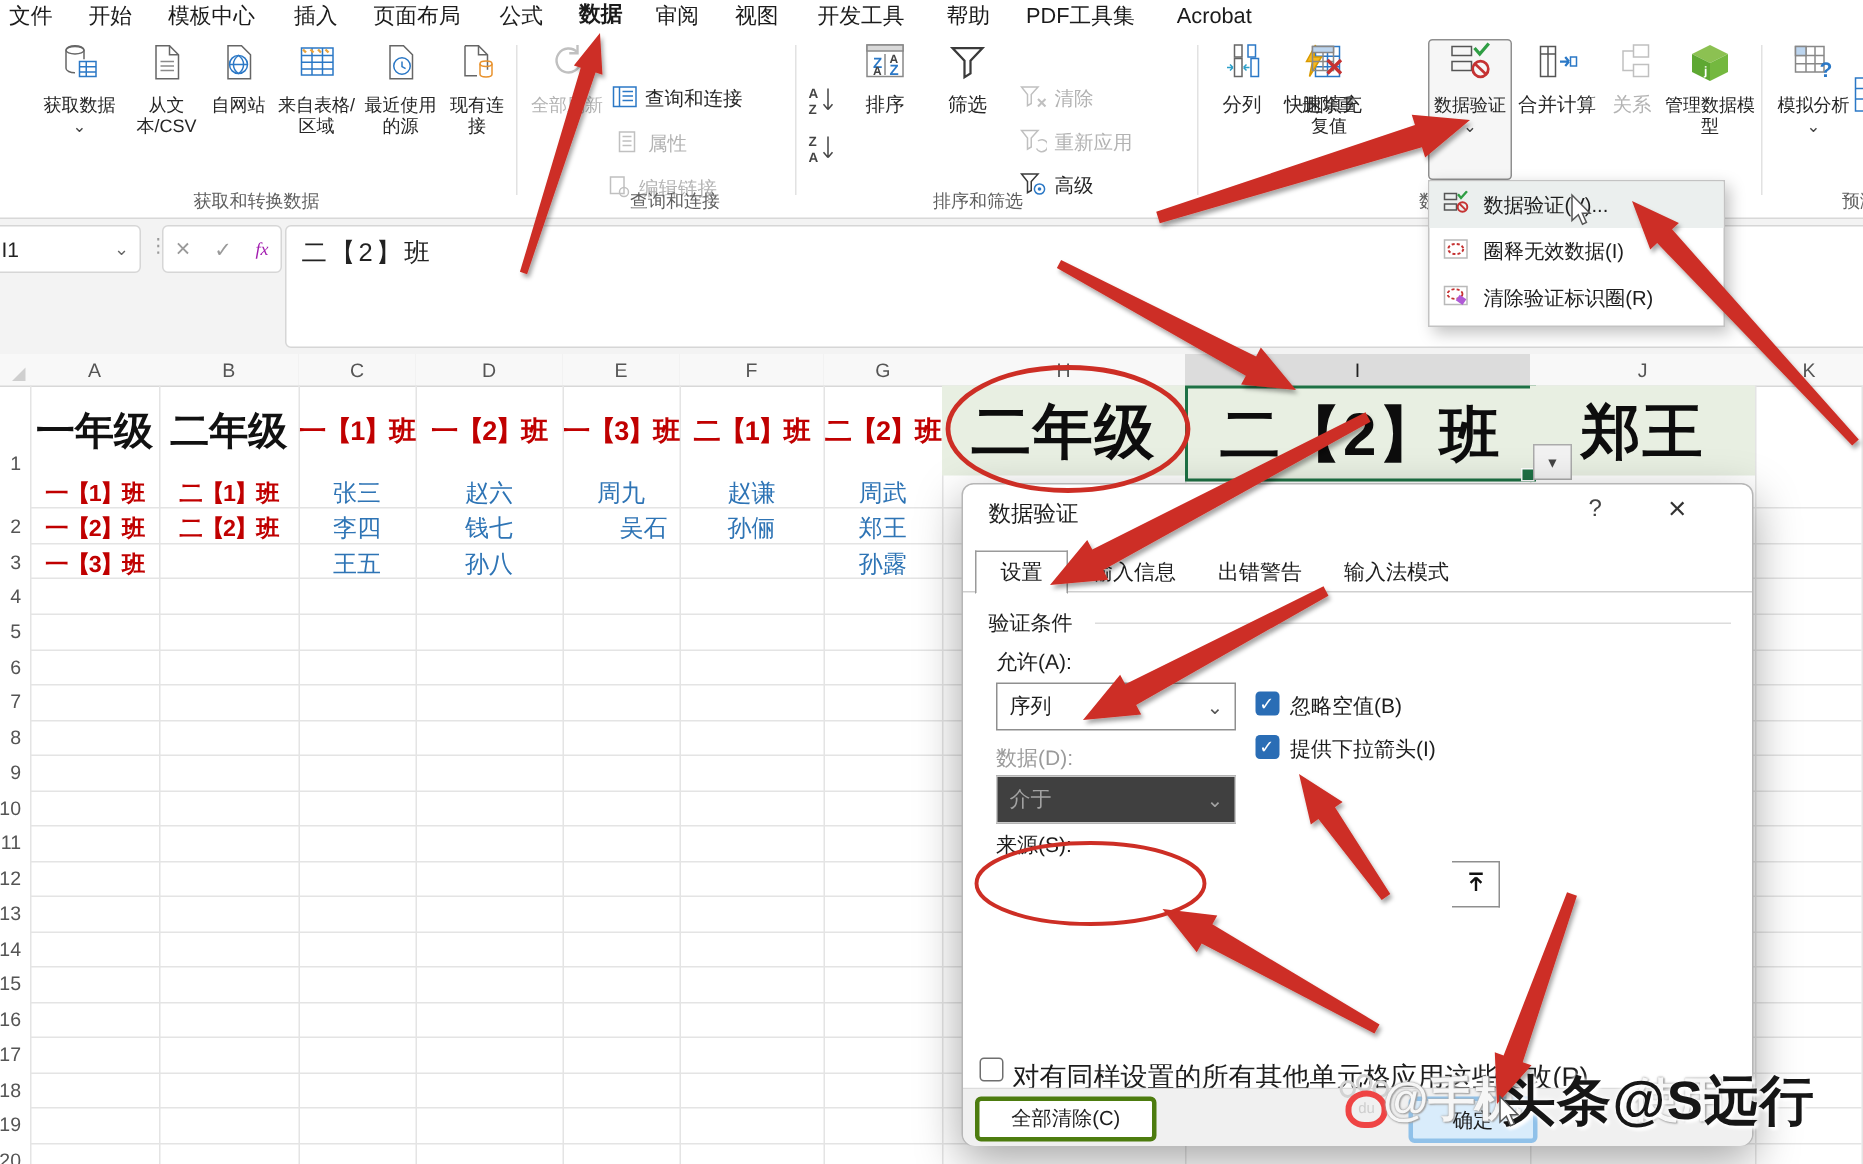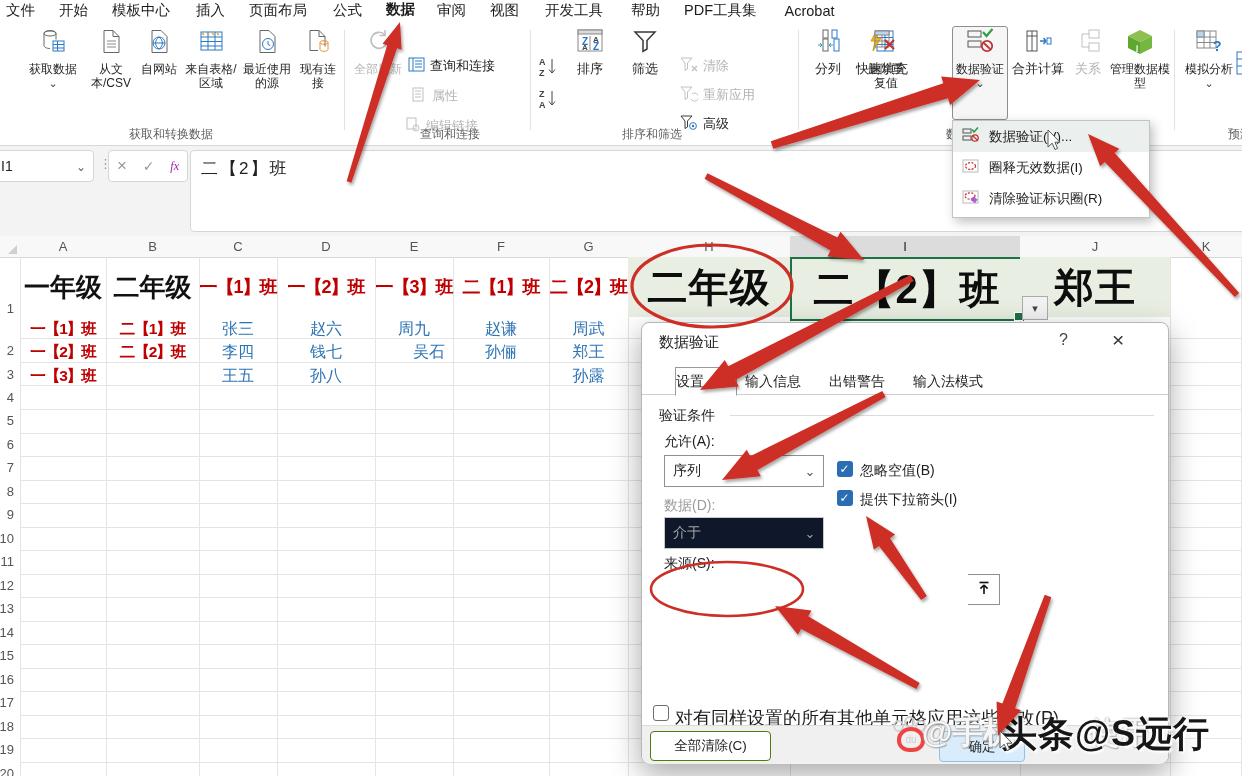--- a/index.html
+++ b/index.html
@@ -51,42 +51,42 @@
   
   #ddmenu{position:absolute;left:952px;top:120px;width:196px;height:96px;background:#fff;border:1px solid #c3c3c3;box-shadow:3px 4px 10px rgba(0,0,0,.25);z-index:20;}
   .mrow{height:31px;display:flex;align-items:center;gap:9px;padding-left:9px;font-size:13.5px;color:#1d1d1d;}
   .mrow.hl{background:#ebefee;}
   
   #dlg{position:absolute;left:641px;top:322px;width:526px;height:440px;background:#fff;border:1px solid #b6b6b6;border-radius:8px;box-shadow:0 10px 30px rgba(0,0,0,.35);z-index:30;font-size:14px;color:#1d1d1d;}
   #dlg .title{position:absolute;left:17px;top:10px;font-size:15px;}
   #dlg .help{position:absolute;left:417px;top:8px;font-size:16px;color:#444;}
   #dlg .close{position:absolute;left:470px;top:5px;font-size:21px;color:#333;}
   .tabline{position:absolute;left:0;top:71px;width:526px;height:1px;background:#cfcfcf;}
-  .tab{position:absolute;top:50px;font-size:14px;margin-left:25px;}
+  .tab{position:absolute;top:50px;font-size:14px;text-align:center;}
   .tab.active{top:44px;width:60px;height:27px;line-height:27px;background:#fff;border:1px solid #9a9a9a;border-bottom:1px solid #fff;z-index:2;left:8px;}
   .gbox{position:absolute;left:17px;top:84px;font-size:14px;}
   .gline{position:absolute;left:88px;top:92px;width:424px;height:1px;background:#dcdcdc;}
   .dlbl{position:absolute;font-size:14px;}
   .dlbl.dis{color:#9b9b9b;}
   .combo{position:absolute;width:160px;height:32px;border:1px solid #8f8f8f;background:#fff;box-sizing:border-box;display:flex;align-items:center;}
   .combo .cval{flex:1;padding-left:8px;font-size:14px;}
   .combo .cchev{width:26px;text-align:center;color:#555;}
   .combo .cchev::after{content:"⌄";font-size:13px;}
-  .combo.dis{background:#0f172a;border-color:#c9c9c9;align-items:center;}
+  .combo.dis{background:#404040;border-color:#c9c9c9;align-items:center;}
   .combo.dis .cval,.combo.dis .cchev::after{color:#a3a3a3;}
   .cb{position:absolute;width:16px;height:16px;border-radius:3px;box-sizing:border-box;}
   .cb.on{background:#2A6DB5;}
   .cb.on::after{content:"✓";color:#fff;font-size:12px;position:absolute;left:2.5px;top:0.5px;font-weight:700;}
   .cb.off{background:#fff;border:1.5px solid #6f6f6f;}
   .cblbl{position:absolute;font-size:14px;}
   #srcwrap{position:absolute;left:22px;top:251px;width:304px;height:31px;border:1px solid #8f8f8f;box-sizing:border-box;background:#fff;display:flex;align-items:center;}
   #srcwrap .sval{font-size:15px;padding-left:7px;letter-spacing:0.2px;}
   #upbtn{position:absolute;left:326px;top:251px;width:32px;height:31px;border:1px solid #8f8f8f;border-left:none;box-sizing:border-box;background:#fff;display:flex;align-items:center;justify-content:center;}
   #dfooter{position:absolute;left:0;top:402px;width:526px;height:38px;background:#f0f0f0;border-top:1px solid #dcdcdc;border-radius:0 0 8px 8px;}
-  .dbtn{position:absolute;height:30px;border:1px solid #4d7c0f;border-radius:4px;background:#fff;font-size:13.5px;display:flex;align-items:center;justify-content:center;box-sizing:border-box;}
+  .dbtn{position:absolute;height:30px;border:3px solid #4d7c0f;border-radius:4px;background:#fff;font-size:13.5px;display:flex;align-items:center;justify-content:center;box-sizing:border-box;}
   #okbtn{left:297px;top:408px;width:86px;height:31px;background:#d9ecfb;border-color:#90c1e9;}
   
   #wm{position:absolute;left:0;top:0;width:1242px;height:776px;z-index:40;pointer-events:none;}
   .wlight{position:absolute;font-size:31px;font-weight:700;color:#f6f6f6;text-shadow:0 0 1px #9f9f9f,0 0 2px #b5b5b5,1px 1px 1px #9f9f9f;}
   .wdark{position:absolute;font-size:36px;font-weight:900;color:#161616;text-shadow:0 0 2px #fff,0 0 4px #fff,2px 2px 2px #fff;letter-spacing:1px;}
   #paw{position:absolute;left:893px;top:716px;width:32px;height:34px;}
   #paw .pad{position:absolute;left:4px;top:11px;width:20px;height:17px;border:4px solid #ef4444;border-radius:50% 50% 45% 45%;color:#cfcfcf;font-size:10px;font-weight:400;text-align:center;line-height:17px;}
   #paw .t1,#paw .t2,#paw .t3{position:absolute;width:7px;height:8px;border:2px solid #d2d2d2;border-radius:50%;}
   #paw .t1{left:0;top:4px;} #paw .t2{left:11px;top:0;} #paw .t3{left:22px;top:4px;}
   

